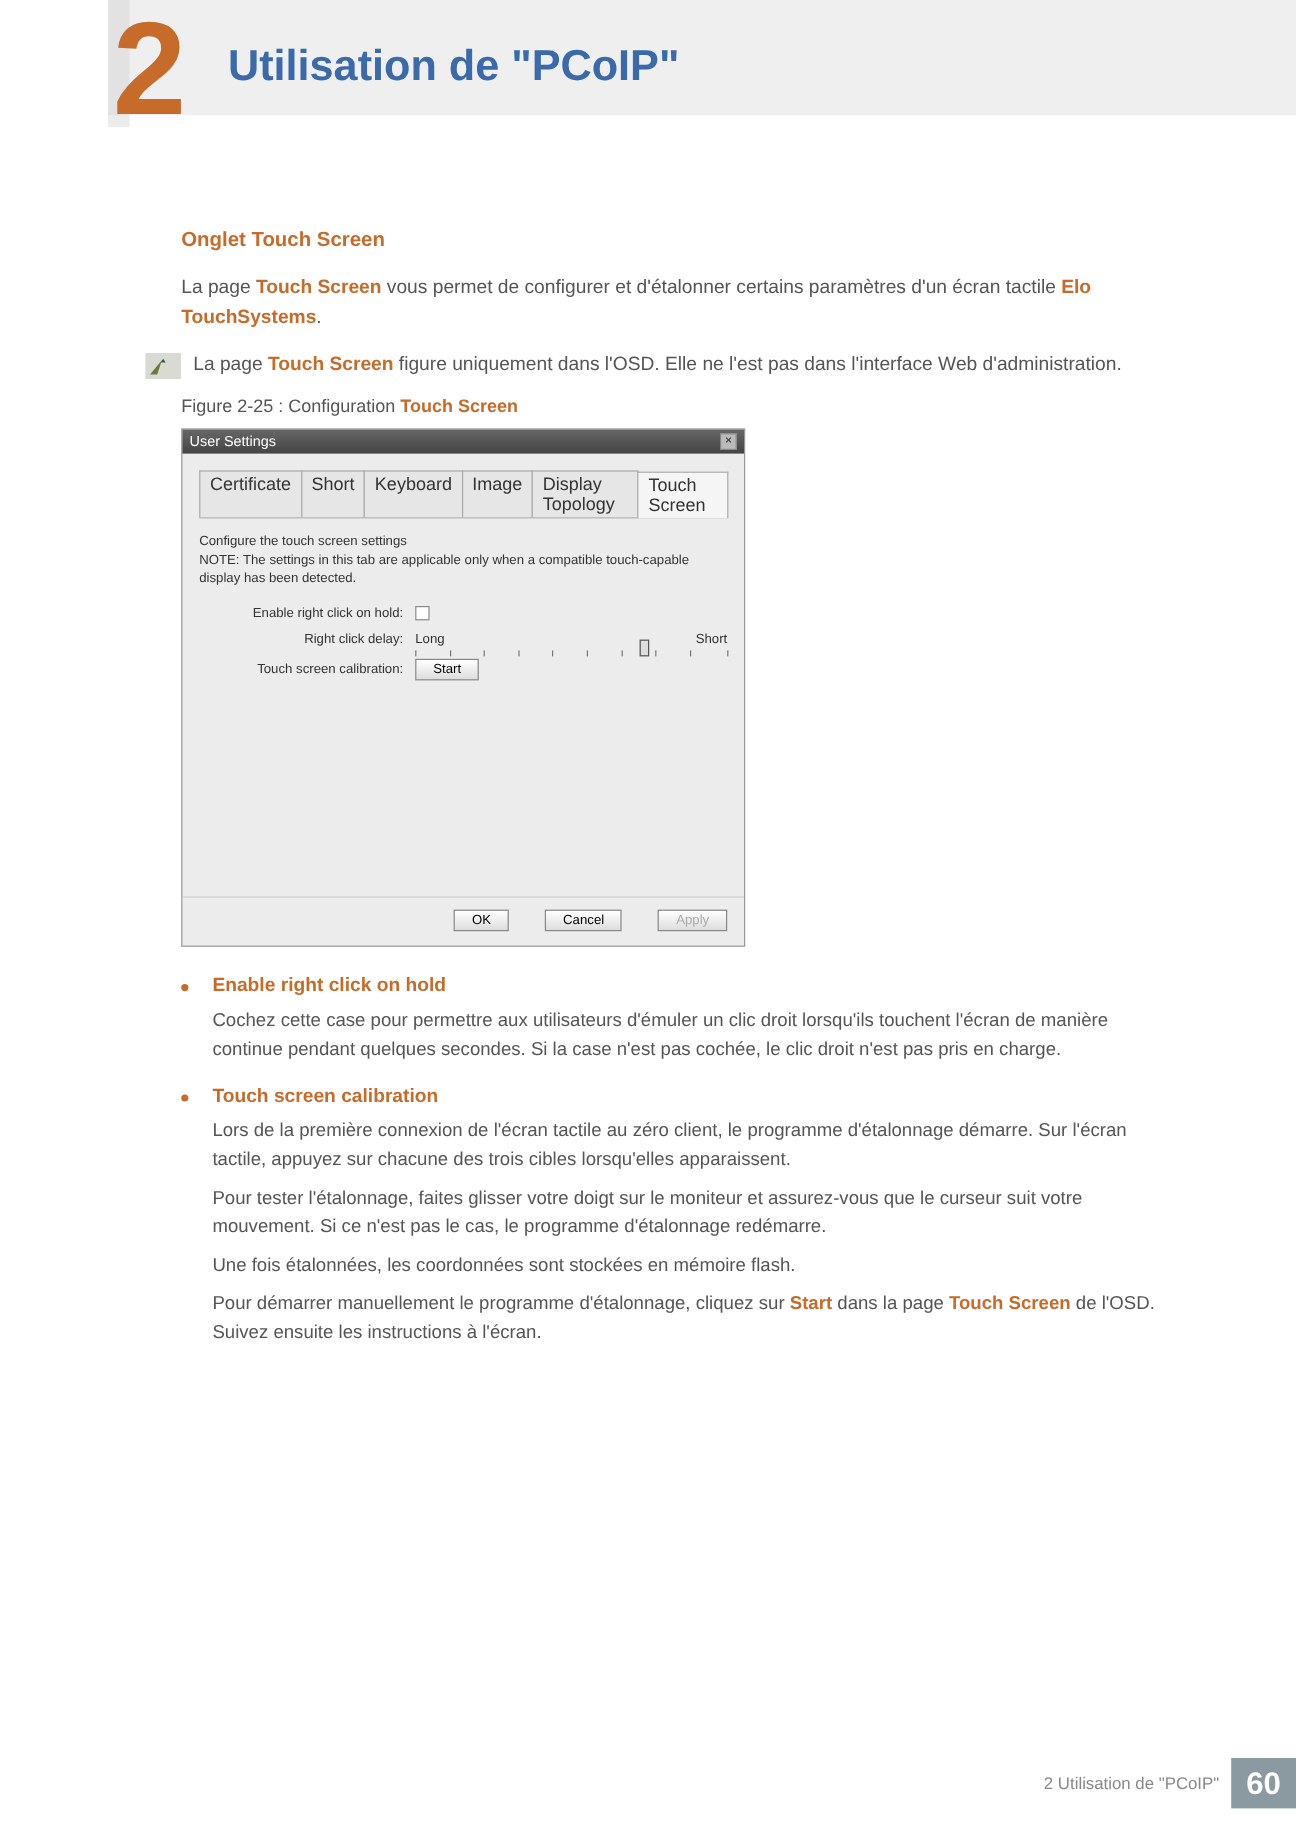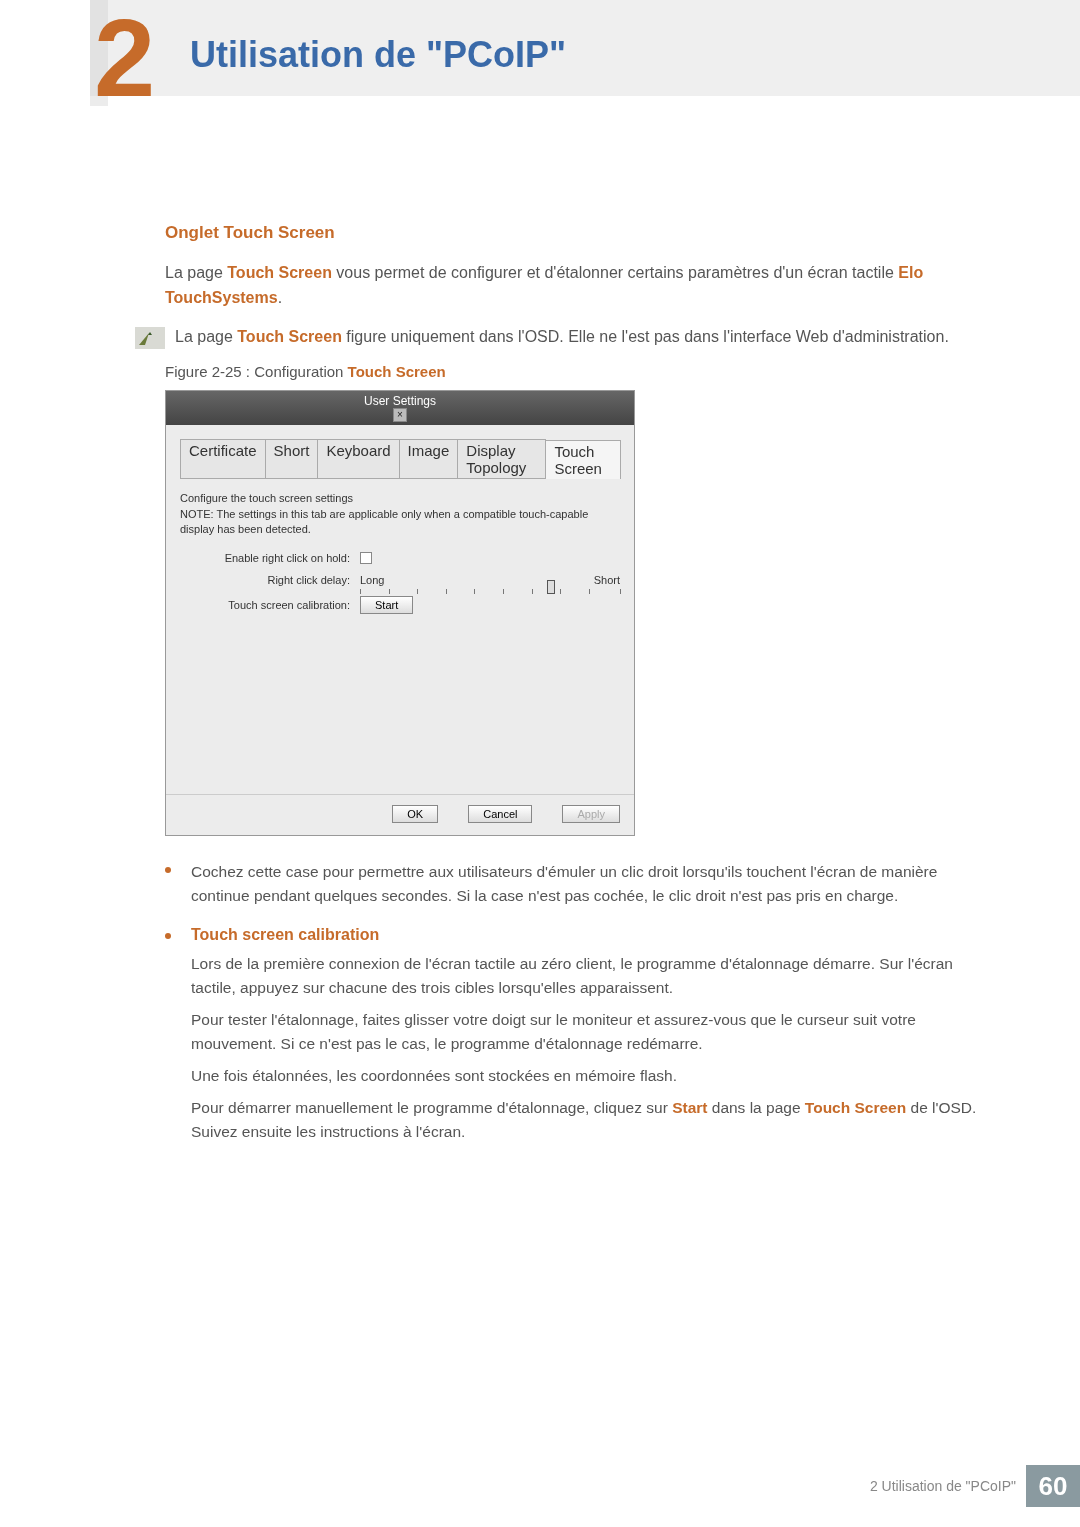--- a/index.html
+++ b/index.html
@@ -8,31 +8,31 @@
 
   
   .chapter-strip { position: absolute; top: 0; left: 90px; right: 0; height: 96px; background: #efefef; }
   .chapter-num { position: absolute; top: -6px; left: 94px; font-size: 110px; font-weight: bold; color: #c66b2a; z-index: 3; font-family: Arial, sans-serif; }
   .chapter-title { position: absolute; top: 34px; left: 190px; font-size: 36px; color: #3a6aa9; font-weight: bold; z-index: 3; }
 
   
   .side-accent { position: absolute; top: 0; left: 90px; width: 18px; height: 106px; background: #d0d0d0; opacity: 0.4; }
 
   
-  .content { position: absolute; top: 190px; left: 165px; right: 100px; margin-top: 33px; }
+  .content { position: absolute; top: 190px; left: 151px; right: 100px; }
   .section-heading { color: #c66b2a; font-weight: bold; font-size: 17px; margin-bottom: 18px; }
   .body-text { font-size: 16px; line-height: 1.55; color: #555; margin-bottom: 14px; }
   .accent { color: #c66b2a; font-weight: bold; }
   .note-row { display: flex; align-items: flex-end; margin-bottom: 14px; margin-left: -30px; }
   .note-row svg { flex: 0 0 30px; margin-right: 10px; }
   .fig-caption { font-size: 15px; color: #555; margin-bottom: 10px; }
 
   
   .win { width: 470px; border: 1px solid #999; margin-bottom: 24px; background: #ececec; }
-  .win-title { background: linear-gradient(#666,#444); color: #fff; font-size: 12px; padding: 3px 6px; display: flex; justify-content: space-between; align-items: center; flex-direction: column; }
+  .win-title { background: linear-gradient(#666,#444); color: #fff; font-size: 12px; padding: 3px 6px; display: flex; justify-content: space-between; align-items: center; }
   .win-close { width: 14px; height: 14px; background: #bbb; border: 1px solid #888; font-size: 10px; line-height: 12px; text-align: center; color: #222; }
   .win-body { padding: 14px 14px 10px 14px; font-size: 11px; color: #333; }
   .tabs { display: flex; border-bottom: 1px solid #aaa; margin-bottom: 12px; }
   .tab { border: 1px solid #aaa; border-bottom: none; background: #e6e6e6; padding: 2px 8px; font-size: 15px; margin-right: -1px; }
   .tab.active { background: #f5f5f5; position: relative; top: 1px; }
   .config-note { margin-bottom: 14px; line-height: 1.4; }
   .form-row { display: flex; align-items: center; margin-bottom: 10px; }
   .form-label { width: 180px; text-align: right; padding-right: 10px; }
   .chk { width: 12px; height: 12px; border: 1px solid #888; background: #fff; }
   .slider-wrap { flex: 1; display: flex; align-items: center; gap: 6px; font-size: 11px; }
@@ -145,20 +145,21 @@
         <button class="btn">Cancel</button>
         <button class="btn disabled">Apply</button>
       </div>
     </div>
 
     <div class="bullets">
 
       <div class="bul">
         <div class="bul-dot"></div>
         <div class="bul-body">
+          <div class="bul-title">Enable right click on hold</div>
           <p class="bul-text">Cochez cette case pour permettre aux utilisateurs d'émuler un clic droit lorsqu'ils touchent l'écran de manière continue pendant quelques secondes. Si la case n'est pas cochée, le clic droit n'est pas pris en charge.</p>
         </div>
       </div>
 
 
       <div class="bul">
         <div class="bul-dot"></div>
         <div class="bul-body">
           <div class="bul-title">Touch screen calibration</div>
           <p class="bul-text">Lors de la première connexion de l'écran tactile au zéro client, le programme d'étalonnage démarre. Sur l'écran tactile, appuyez sur chacune des trois cibles lorsqu'elles apparaissent.</p>

